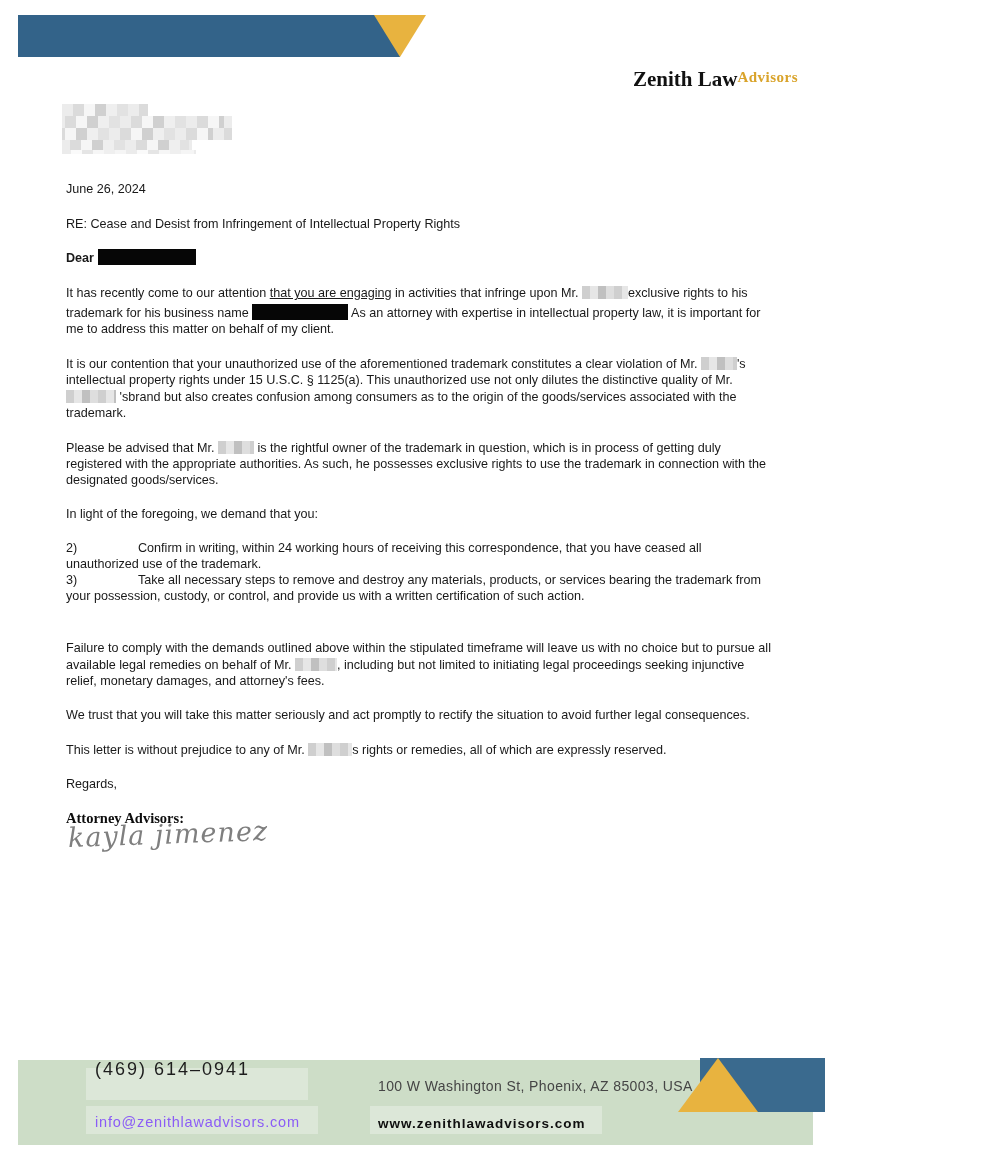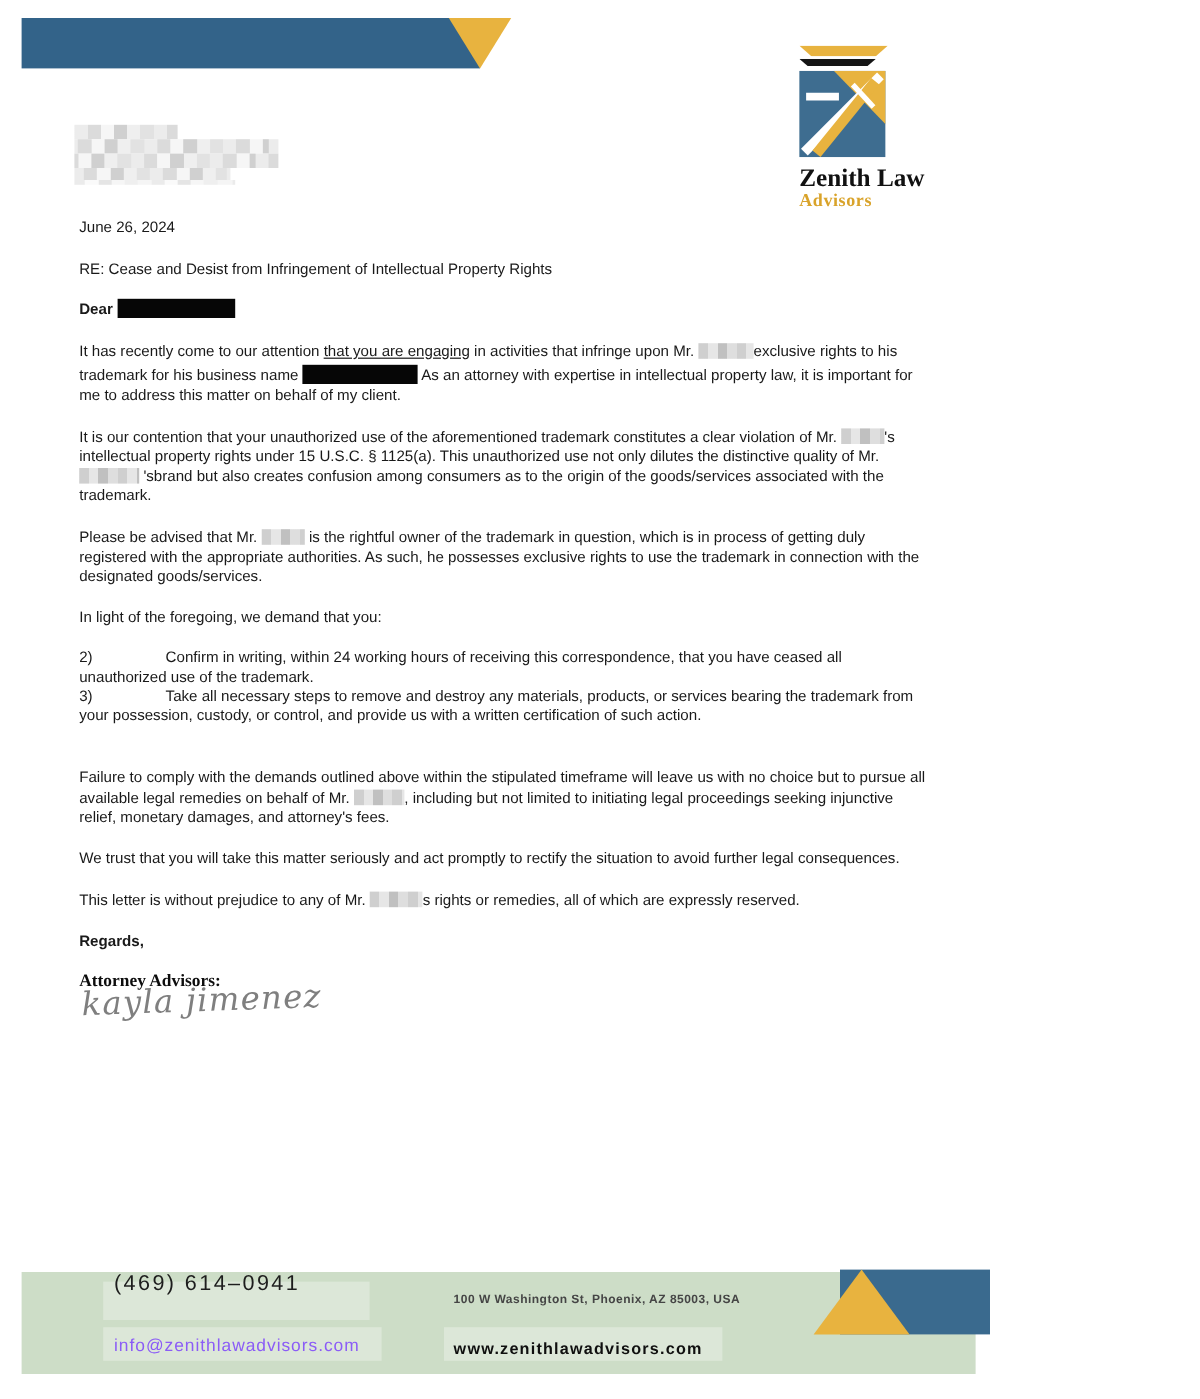--- a/index.html
+++ b/index.html
@@ -21,22 +21,22 @@
   .banner-tri {
     position: absolute; left: 374px; top: 15px;
     width: 0; height: 0;
     border-left: 26px solid transparent;
     border-right: 26px solid transparent;
     border-top: 42px solid #e8b33f;
   }
 
   
   .logo {
-    position: absolute; left: 666px; top: 38px; width: 112px;
-    display: flex; flex-direction: column; align-items: flex-start;
+    position: absolute; left: 633px; top: 38px; width: 112px;
+    display: flex; flex-direction: row; align-items: center;
   }
   .cap-gold {
     width: 74px; height: 9px; background: #e8b33f;
     clip-path: polygon(0 0, 100% 0, 86% 100%, 14% 100%);
   }
   .cap-black {
     width: 64px; height: 6px; background: #151515; margin-top: 2px;
     clip-path: polygon(0 0, 100% 0, 89% 100%, 11% 100%);
   }
   .logo-square { margin-top: 4px; display: block; }
@@ -68,21 +68,21 @@
   
   .letter {
     position: absolute; left: 66px; top: 181px; width: 711px;
     font-size: 12.6px; line-height: 16px; color: #191919;
   }
   .letter p { margin: 0 0 18px 0; }
   .letter p.date-line { margin-bottom: 19px; }
   .letter p.subject-line { margin-bottom: 14px; }
   .letter p.li { margin: 0; }
   .letter p.extra-gap { margin-top: 36px; }
-  .letter p.closing { margin-top: 16px; font-weight: bold; }
+  .letter p.closing { margin-top: 16px; }
   .num { display: inline-block; width: 72px; }
   .redact-black {
     display: inline-block; height: 16px; background: #060606;
     transform: translateY(3px);
   }
   .redact-blur {
     display: inline-block; height: 13px; transform: translateY(2px);
     background-image:
       repeating-linear-gradient(90deg, #cfcfcf 0 8px, #e6e6e6 8px 16px, #c0c0c0 16px 24px, #dedede 24px 32px);
   }
@@ -122,21 +122,21 @@
   .footer-phone {
     position: absolute; left: 95px; top: 1059px;
     font-size: 18px; letter-spacing: 2px; color: #1d1d1d;
   }
   .footer-email {
     position: absolute; left: 95px; top: 1114px;
     font-size: 14.5px; letter-spacing: 0.8px; color: #8b5cf6;
   }
   .footer-address {
     position: absolute; left: 378px; top: 1078px;
-    font-size: 10px; letter-spacing: 0.4px; color: #454545; font-weight: bold;
+    font-size: 14px; letter-spacing: 0.4px; color: #454545; font-weight: normal;
   }
   .footer-www {
     position: absolute; left: 378px; top: 1116px;
     font-size: 13.5px; letter-spacing: 1px; color: #0f0f0f; font-weight: bold;
   }
 </style>
 </head>
 <body>
 
 <div class="banner-bar"></div>

